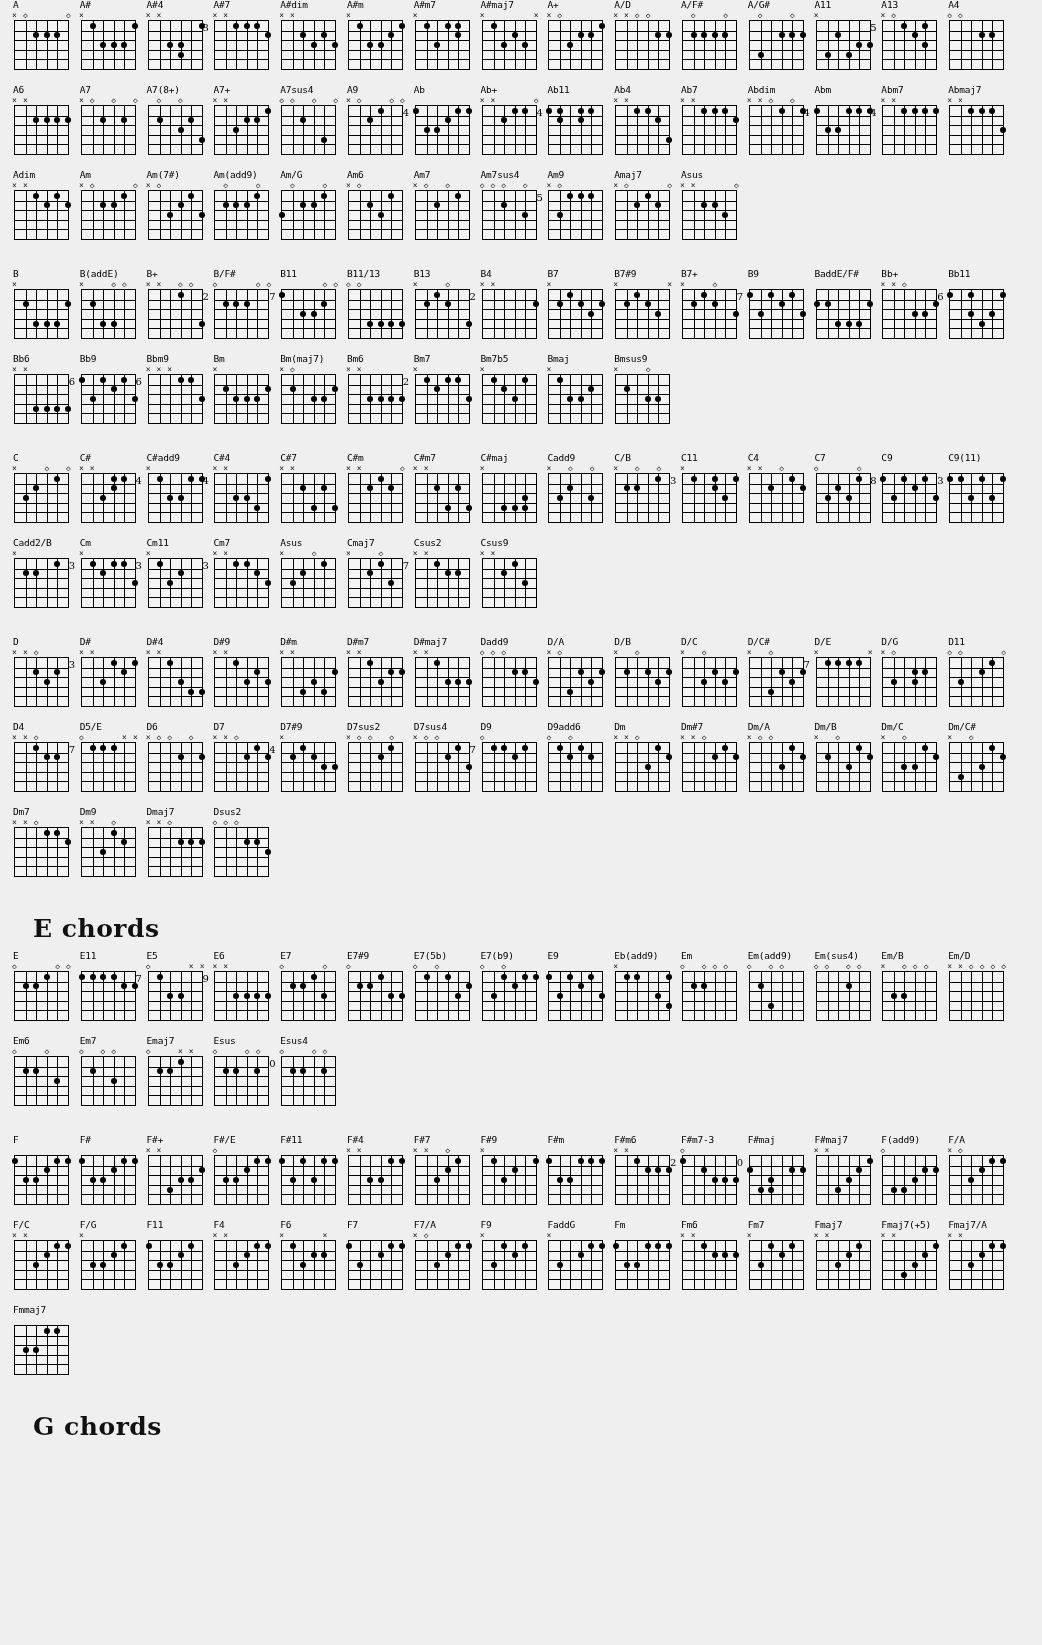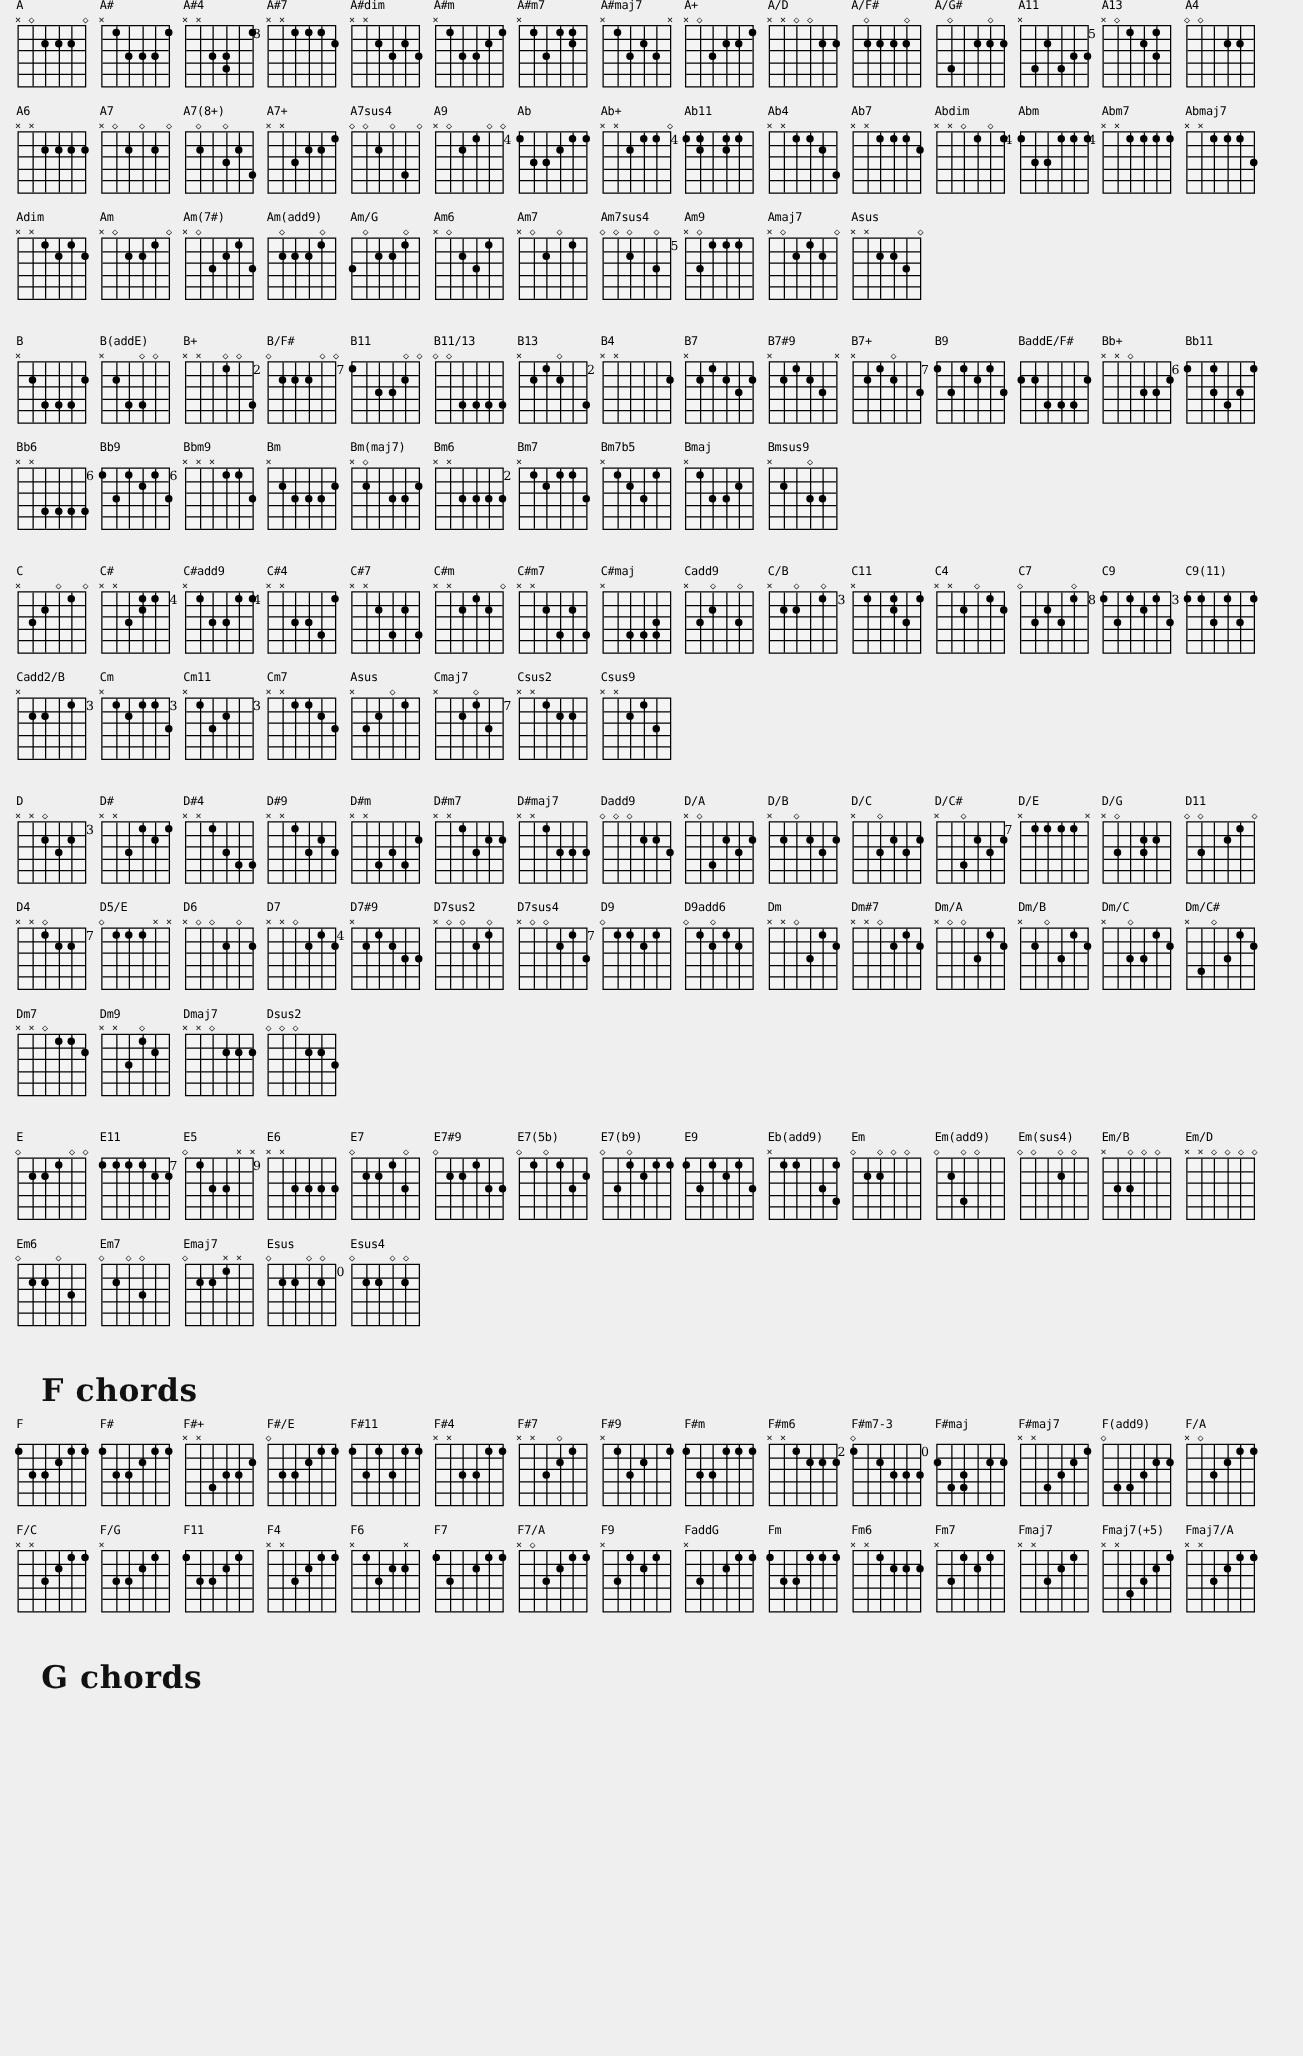--- a/index.html
+++ b/index.html
@@ -2979,20 +2979,21 @@
               <div class="dot" style="left: 32px; top: 14px;"></div>
               <div class="dot" style="left: 42px; top: 14px;"></div>
               <div class="dot" style="left: 53px; top: 24px;"></div>
             </div>
           </div>
         </div>
       </div>
     </div>
     <div class="section">
       <div class="spacer"></div>
+      <div class="section-title">E chords</div>
       <div class="row">
         <div class="cell">
           <div class="chord-name">E</div>
           <div class="diagram-wrap">
             <div class="markers">
               <span class="marker" style="left: -4px;">◇</span>
               <span class="marker" style="left: 39.2px;">◇</span>
               <span class="marker" style="left: 50px;">◇</span>
             </div>
             <div class="grid">
@@ -3446,21 +3447,20 @@
               <div class="dot" style="left: 11px; top: 14px;"></div>
               <div class="dot" style="left: 21px; top: 14px;"></div>
               <div class="dot" style="left: 42px; top: 14px;"></div>
             </div>
           </div>
         </div>
       </div>
     </div>
     <div class="section">
       <div class="spacer"></div>
-      <div class="section-title">F chords</div>
       <div class="row">
         <div class="cell">
           <div class="chord-name">F</div>
           <div class="diagram-wrap">
             <div class="markers"></div>
             <div class="grid">
               <div class="vline" style="left: 11px;"></div>
               <div class="vline" style="left: 21px;"></div>
               <div class="vline" style="left: 32px;"></div>
               <div class="vline" style="left: 42px;"></div>
@@ -4124,20 +4124,44 @@
               <div class="vline" style="left: 21px;"></div>
               <div class="vline" style="left: 32px;"></div>
               <div class="vline" style="left: 42px;"></div>
               <div class="hline" style="top: 10px;"></div>
               <div class="hline" style="top: 19px;"></div>
               <div class="hline" style="top: 29px;"></div>
               <div class="hline" style="top: 38px;"></div>
               <div class="dot" style="left: 42px; top: 5px;"></div>
               <div class="dot" style="left: 53px; top: 5px;"></div>
               <div class="dot" style="left: 32px; top: 14px;"></div>
+              <div class="dot" style="left: 21px; top: 24px;"></div>
+            </div>
+          </div>
+        </div>
+      </div>
+    </div>
+    <div class="section">
+      <div class="row">
+        <div class="cell">
+          <div class="chord-name">Fmmaj7</div>
+          <div class="diagram-wrap">
+            <div class="markers"></div>
+            <div class="grid">
+              <div class="vline" style="left: 11px;"></div>
+              <div class="vline" style="left: 21px;"></div>
+              <div class="vline" style="left: 32px;"></div>
+              <div class="vline" style="left: 42px;"></div>
+              <div class="hline" style="top: 10px;"></div>
+              <div class="hline" style="top: 19px;"></div>
+              <div class="hline" style="top: 29px;"></div>
+              <div class="hline" style="top: 38px;"></div>
+              <div class="dot" style="left: 32px; top: 5px;"></div>
+              <div class="dot" style="left: 42px; top: 5px;"></div>
+              <div class="dot" style="left: 11px; top: 24px;"></div>
               <div class="dot" style="left: 21px; top: 24px;"></div>
             </div>
           </div>
         </div>
       </div>
     </div>
     <div class="section">
       <div class="spacer"></div>
       <div class="section-title">G chords</div>
     </div>

